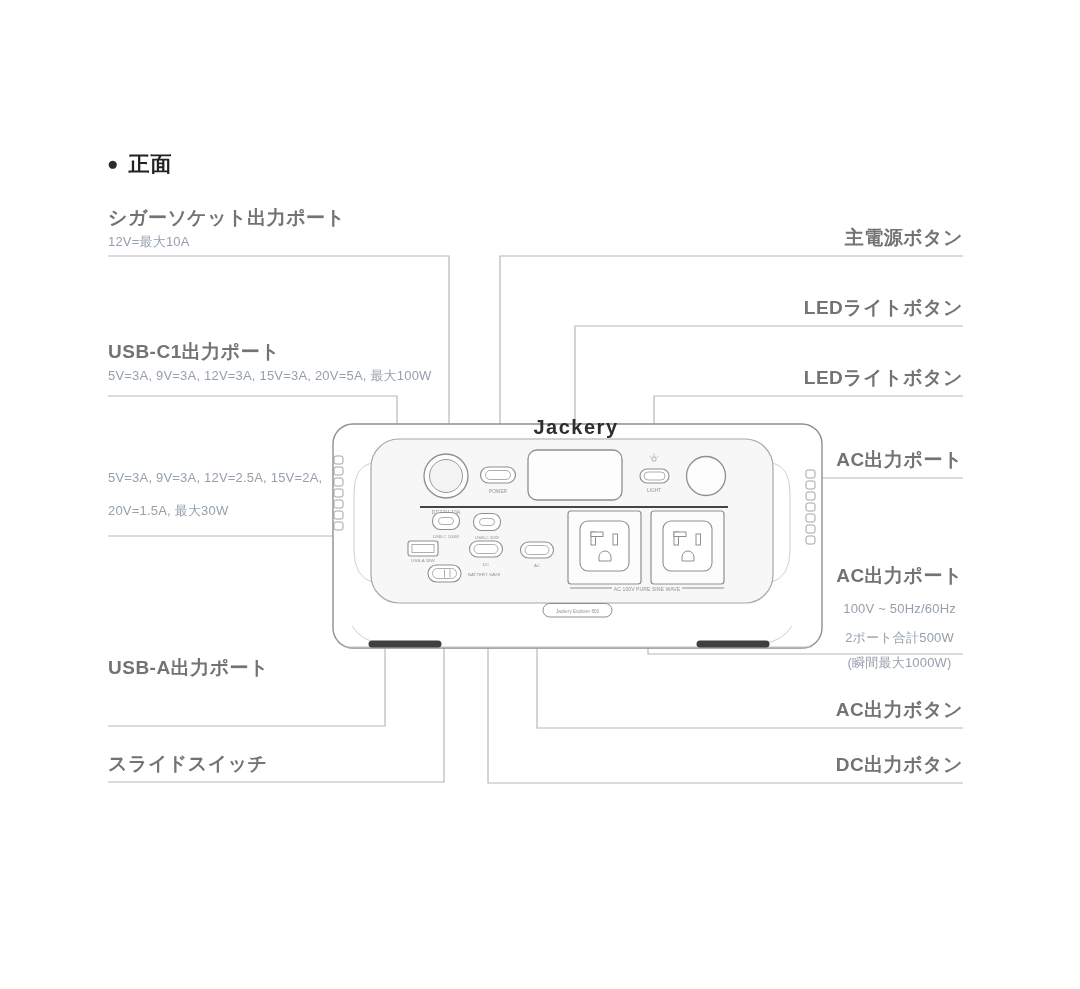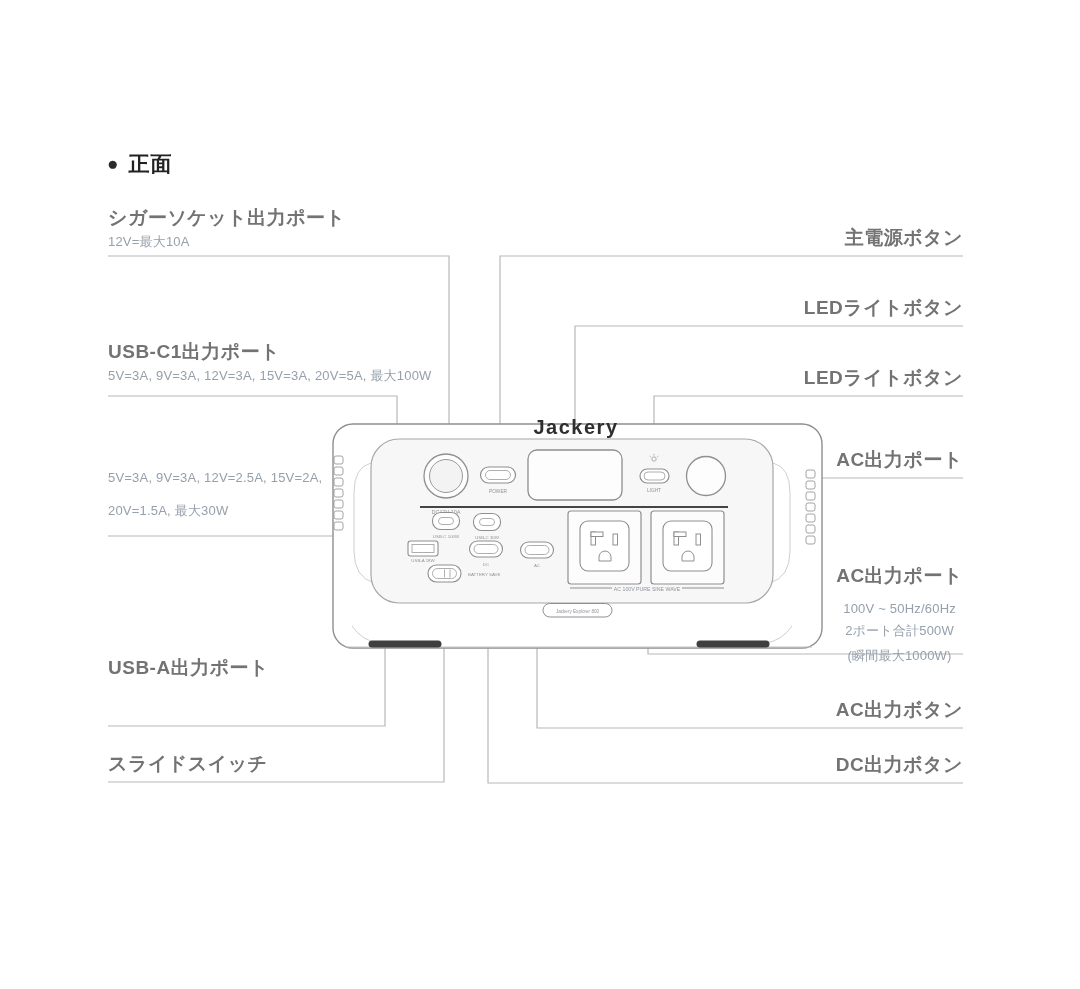--- a/index.html
+++ b/index.html
@@ -209,21 +209,21 @@
     <div class="ttl">LEDライトボタン</div>
   </div>
 
   <div class="lbl-r" style="top:448px">
     <div class="ttl">AC出力ポート</div>
   </div>
 
   <div class="lbl-r" style="top:564px">
     <div class="ttl">AC出力ポート</div>
     <div class="spec" style="margin-top:12px">100V ~ 50Hz/60Hz</div>
-    <div class="spec" style="margin-top:5px">2ポート合計500W</div>
+    <div class="spec" style="margin-top:12px">2ポート合計500W</div>
     <div class="spec" style="margin-top:8px">(瞬間最大1000W)</div>
   </div>
 
   <div class="lbl-r" style="top:698px">
     <div class="ttl">AC出力ボタン</div>
   </div>
 
   <div class="lbl-r" style="top:753px">
     <div class="ttl">DC出力ボタン</div>
   </div>

